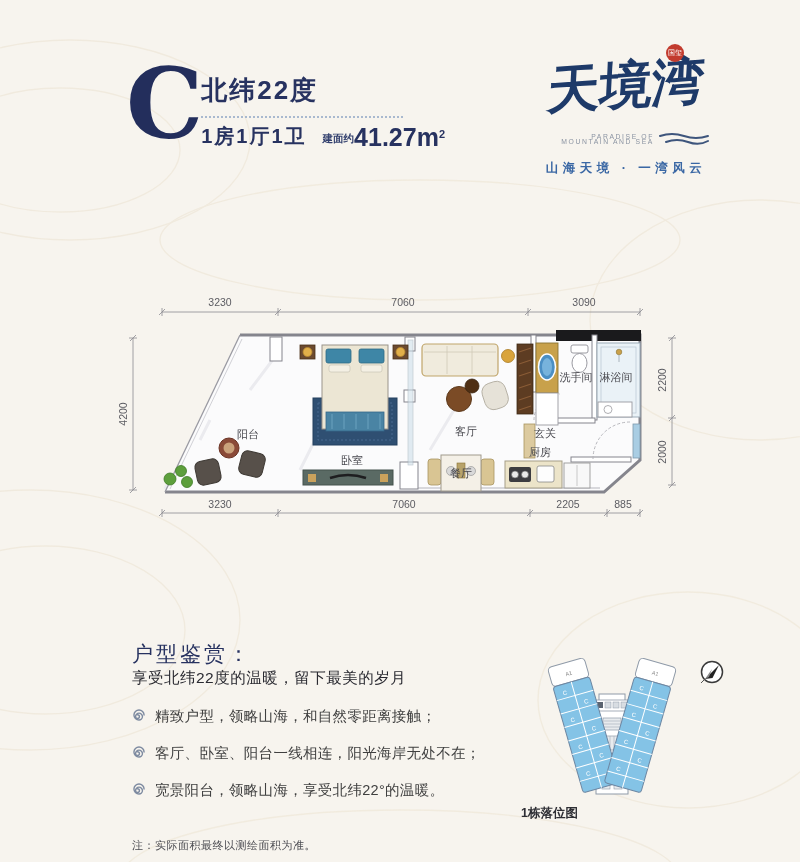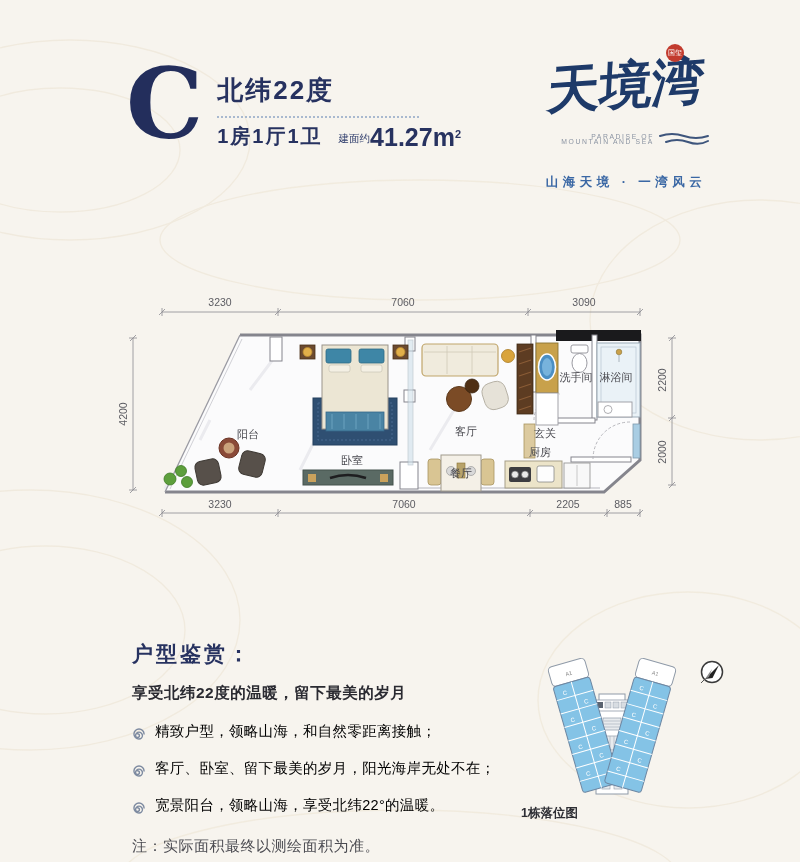--- a/index.html
+++ b/index.html
@@ -10,60 +10,60 @@
     color:#333;
   }
   .bg-swirls{position:absolute;left:0;top:0;width:800px;height:862px;pointer-events:none;}
 
   
   .header-type{position:absolute;left:126px;top:60px;display:flex;}
   .type-letter{
     font-family:"DejaVu Serif","Liberation Serif",serif;
     font-weight:700;font-size:97px;line-height:.92;color:#232e5c;letter-spacing:-2px;
   }
-  .type-info{margin-left:16px;padding-top:13px;}
+  .type-info{padding-top:13px;}
   .type-title{font-size:26px;font-weight:700;color:#273260;letter-spacing:2px;}
   .type-rule{width:202px;border-top:2px dotted #a9b9cf;margin:8px 0 5px;}
   .type-specs{display:flex;align-items:flex-end;color:#273260;}
   .spec-text{font-size:20px;font-weight:700;letter-spacing:2px;}
   .area-group{margin-left:16px;display:flex;align-items:flex-end;}
-  .area-prefix{font-size:10.5px;margin-bottom:4px;color:#33406e;}
+  .area-prefix{font-size:10.5px;margin-bottom:4px;color:#33406e;font-weight:bold;}
   .area-value{font-size:25px;font-weight:700;line-height:.95;}
   .area-sup{font-size:11px;font-weight:700;position:relative;top:-10px;}
 
   
   .logo{position:absolute;left:536px;top:46px;width:180px;}
   .logo-brand-wrap{position:relative;text-align:center;height:92px;}
   .logo-brand{
     font-family:"DejaVu Serif","Liberation Serif",serif;
     font-size:52px;font-weight:700;color:#1e3a69;letter-spacing:0px;
     display:inline-block;transform:skewX(-7deg) rotate(-4deg);line-height:1.5;
   }
   .logo-seal{
     position:absolute;right:32px;top:-2px;width:18px;height:18px;border-radius:50%;
     background:#c23b2e;color:#fff;font-size:7px;line-height:18px;text-align:center;letter-spacing:0;
   }
   .logo-english{font-size:6.8px;letter-spacing:1.6px;color:#8a93a2;line-height:1.55;text-align:right;width:118px;margin-top:-6px;}
   .logo-waves{position:absolute;right:6px;top:86px;}
-  .logo-tagline{font-size:12.5px;color:#3a67a4;letter-spacing:4.5px;margin-top:27px;font-weight:600;white-space:nowrap;text-align:center;}
+  .logo-tagline{font-size:12.5px;color:#3a67a4;letter-spacing:4.5px;margin-top:13px;font-weight:600;white-space:nowrap;text-align:center;}
 
   
   .plan-svg{position:absolute;left:118px;top:290px;}
   .site-svg{position:absolute;left:512px;top:638px;}
   svg text{font-family:"Liberation Sans","DejaVu Sans",sans-serif;}
   .dim-text{fill:#5c5c62;font-size:10.5px;}
   .room-label{fill:#48484e;font-size:11px;}
 
   
   .desc{position:absolute;left:132px;top:640px;width:405px;}
-  .desc-heading{font-size:21px;font-weight:700;color:#273260;letter-spacing:3px;}
-  .desc-sub{font-size:15.5px;font-weight:700;color:#2a2a31;margin-top:15px;letter-spacing:.5px;}
-  .bullet{display:flex;align-items:flex-end;margin-top:18px;font-size:14.5px;color:#000000;letter-spacing:.3px;}
+  .desc-heading{font-size:21px;font-weight:400;color:#273260;letter-spacing:3px;}
+  .desc-sub{font-size:15.5px;font-weight:400;color:#2a2a31;letter-spacing:.5px;}
+  .bullet{display:flex;align-items:flex-start;margin-top:18px;font-size:14.5px;color:#404040;letter-spacing:.3px;}
   .bullet-icon{flex:none;margin-right:9px;margin-top:1px;}
-  .desc-note{margin-top:22px;font-size:15px;color:#4c4c52;letter-spacing:.5px;}
+  .desc-note{margin-top:38px;font-size:11px;color:#4c4c52;letter-spacing:.5px;}
 </style>
 </head>
 <body>
 
 <svg class="bg-swirls" width="800" height="862" viewBox="0 0 800 862">
   <g fill="none" stroke="#ece3d2" stroke-width="1.4" opacity="0.55">
     <ellipse cx="70" cy="140" rx="180" ry="100"></ellipse>
     <ellipse cx="60" cy="150" rx="120" ry="62"></ellipse>
     <ellipse cx="760" cy="320" rx="170" ry="120"></ellipse>
     <ellipse cx="30" cy="620" rx="210" ry="130"></ellipse>
@@ -277,21 +277,21 @@
   <div class="bullet">
     <svg class="bullet-icon" width="14" height="14" viewBox="0 0 13 13">
       <path d="M11.2 6.5 A4.7 4.7 0 1 0 6.5 11.2 A3.2 3.2 0 1 0 3.3 8 A1.8 1.8 0 1 0 5.1 6.2" fill="none" stroke="#7d8aa0" stroke-width="1.3" stroke-linecap="round"></path>
     </svg>
     <span>精致户型，领略山海，和自然零距离接触；</span>
   </div>
   <div class="bullet">
     <svg class="bullet-icon" width="14" height="14" viewBox="0 0 13 13">
       <path d="M11.2 6.5 A4.7 4.7 0 1 0 6.5 11.2 A3.2 3.2 0 1 0 3.3 8 A1.8 1.8 0 1 0 5.1 6.2" fill="none" stroke="#7d8aa0" stroke-width="1.3" stroke-linecap="round"></path>
     </svg>
-    <span>客厅、卧室、留下最美的岁月，阳光海岸无处不在；</span>
+    <span>客厅、卧室、阳台一线相连，阳光海岸无处不在；</span>
   </div>
   <div class="bullet">
     <svg class="bullet-icon" width="14" height="14" viewBox="0 0 13 13">
       <path d="M11.2 6.5 A4.7 4.7 0 1 0 6.5 11.2 A3.2 3.2 0 1 0 3.3 8 A1.8 1.8 0 1 0 5.1 6.2" fill="none" stroke="#7d8aa0" stroke-width="1.3" stroke-linecap="round"></path>
     </svg>
     <span>宽景阳台，领略山海，享受北纬22°的温暖。</span>
   </div>
 
   <div class="desc-note">注：实际面积最终以测绘面积为准。</div>
 </div>

